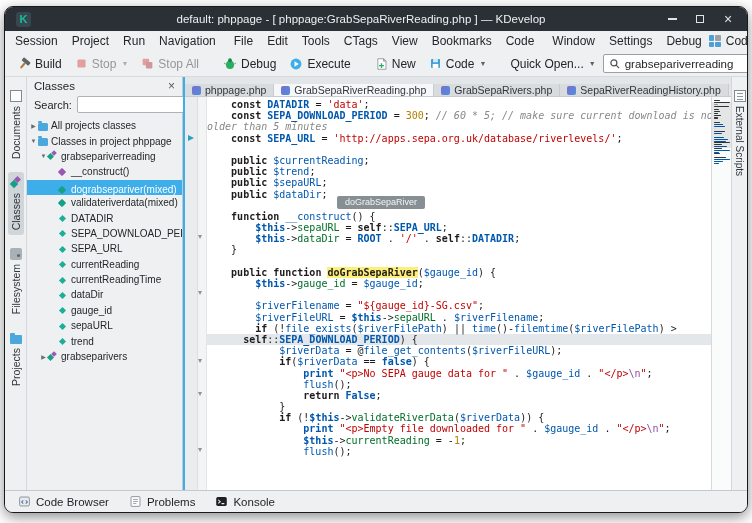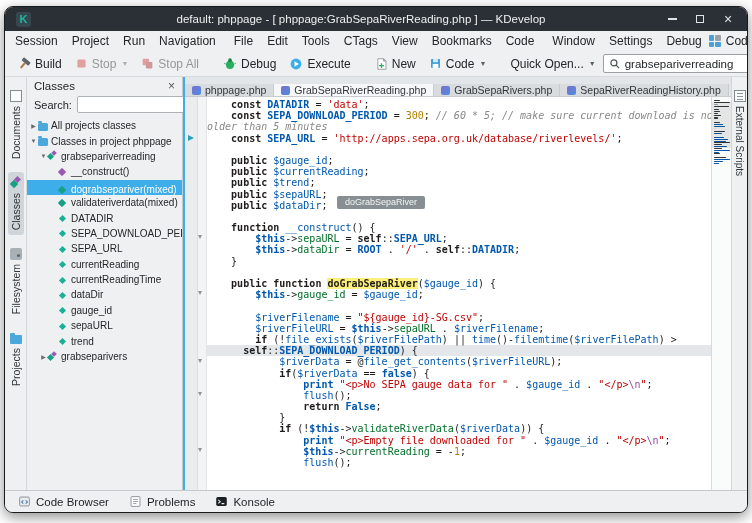--- a/index.html
+++ b/index.html
@@ -384,21 +384,20 @@
             <div class="foldmark" style="top: 258.6px;">▾</div>
             <div class="foldmark" style="top: 292.2px;">▾</div>
             <div class="foldmark" style="top: 348.2px;">▾</div>
           </div>
         <div class="codearea" id="codearea">
             <div class="cl"><span>    </span><span class="tok-k">const </span><span class="tok-b">DATADIR</span><span class="tok-t"> = </span><span class="tok-s">'data'</span><span class="tok-t">;</span></div>
             <div class="cl"><span>    </span><span class="tok-k">const </span><span class="tok-b">SEPA_DOWNLOAD_PERIOD</span><span class="tok-t"> = </span><span class="tok-n">300</span><span class="tok-t">; </span><span class="tok-cm">// 60 * 5; // make sure current download is no</span></div>
             <div class="cl"><span></span><span class="tok-cm">older than 5 minutes</span></div>
             <div class="cl"><span>    </span><span class="tok-k">const </span><span class="tok-b">SEPA_URL</span><span class="tok-t"> = </span><span class="tok-s">'http://apps.sepa.org.uk/database/riverlevels/'</span><span class="tok-t">;</span></div>
             <div class="cl"><span></span></div>
-            <div class="cl"><span>    </span><span class="tok-k">public </span><span class="tok-v">$gauge_id</span><span class="tok-t">;</span></div>
             <div class="cl"><span>    </span><span class="tok-k">public </span><span class="tok-v">$currentReading</span><span class="tok-t">;</span></div>
             <div class="cl"><span>    </span><span class="tok-k">public </span><span class="tok-v">$trend</span><span class="tok-t">;</span></div>
             <div class="cl"><span>    </span><span class="tok-k">public </span><span class="tok-v">$sepaURL</span><span class="tok-t">;</span></div>
             <div class="cl"><span>    </span><span class="tok-k">public </span><span class="tok-v">$dataDir</span><span class="tok-t">;</span></div>
             <div class="cl"><span></span></div>
             <div class="cl"><span>    </span><span class="tok-k">function </span><span class="tok-f">__construct</span><span class="tok-t">() {</span></div>
             <div class="cl"><span>        </span><span class="tok-b">$this</span><span class="tok-t">-&gt;</span><span class="tok-m">sepaURL</span><span class="tok-t"> = </span><span class="tok-k">self</span><span class="tok-t">::</span><span class="tok-b">SEPA_URL</span><span class="tok-t">;</span></div>
             <div class="cl"><span>        </span><span class="tok-b">$this</span><span class="tok-t">-&gt;</span><span class="tok-m">dataDir</span><span class="tok-t"> = </span><span class="tok-b">ROOT</span><span class="tok-t"> . </span><span class="tok-s">'/'</span><span class="tok-t"> . </span><span class="tok-k">self</span><span class="tok-t">::</span><span class="tok-b">DATADIR</span><span class="tok-t">;</span></div>
             <div class="cl"><span>    </span><span class="tok-t">}</span></div>
             <div class="cl"><span></span></div>

